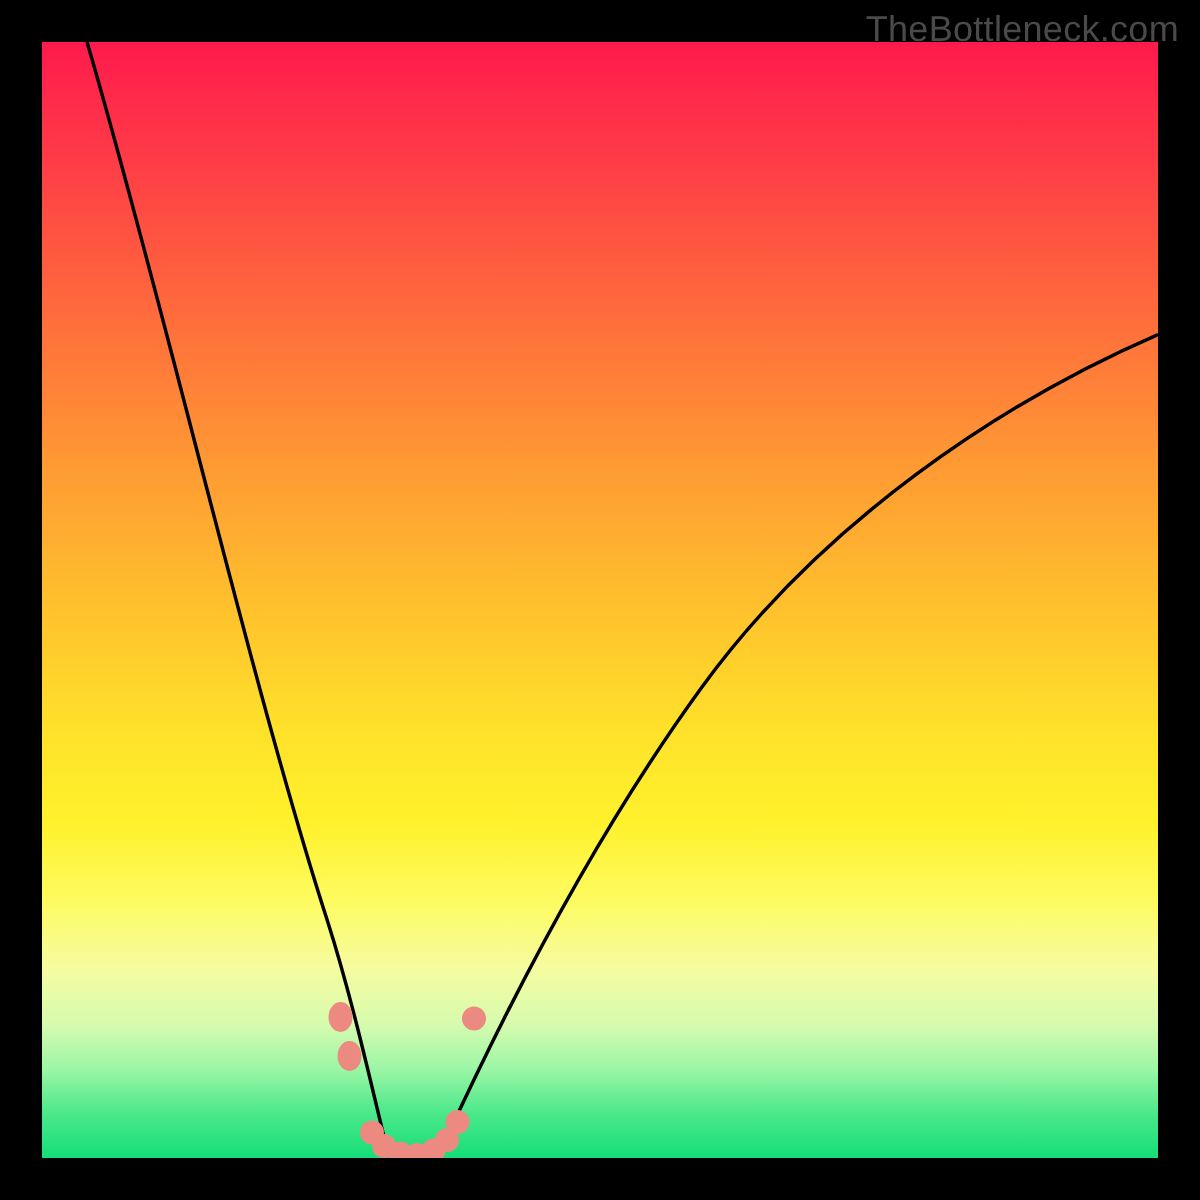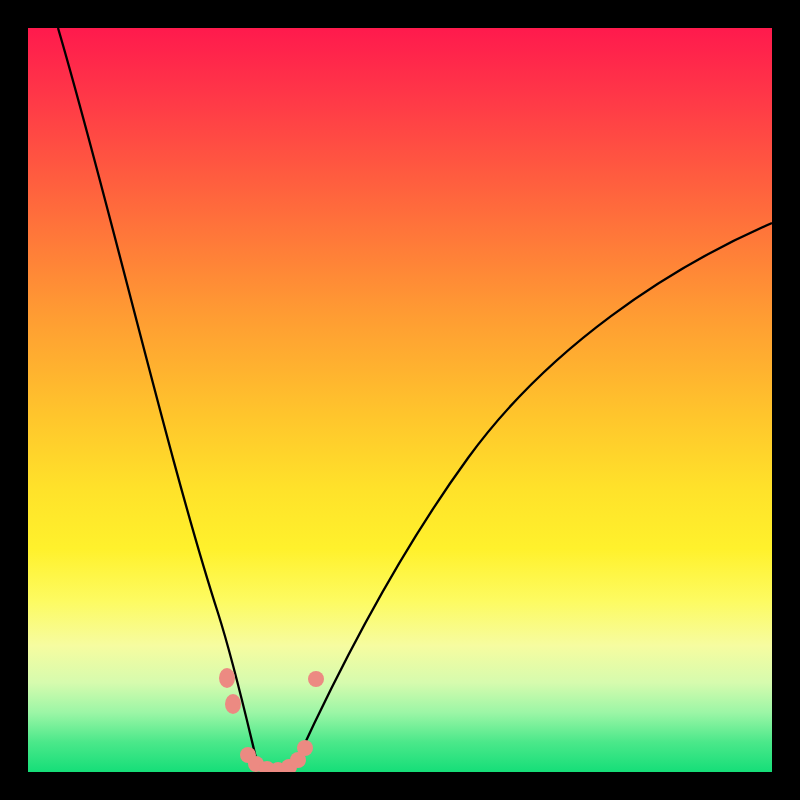--- a/index.html
+++ b/index.html
@@ -73,20 +73,21 @@
   }
   .markers circle, .markers ellipse {
     fill: #ec8a82;
   }
 </style>
 </head>
 <body>
 
 <div class="frame">
 
+  <div class="watermark">TheBottleneck.com</div>
 
   <div class="plot">
     <div class="gradient"></div>
 
     <svg class="curve" viewBox="0 0 744 744">
 
       <path d="M 30 0
            C 80 170, 140 430, 190 585
            C 205 632, 216 680, 228 730"></path>
 

